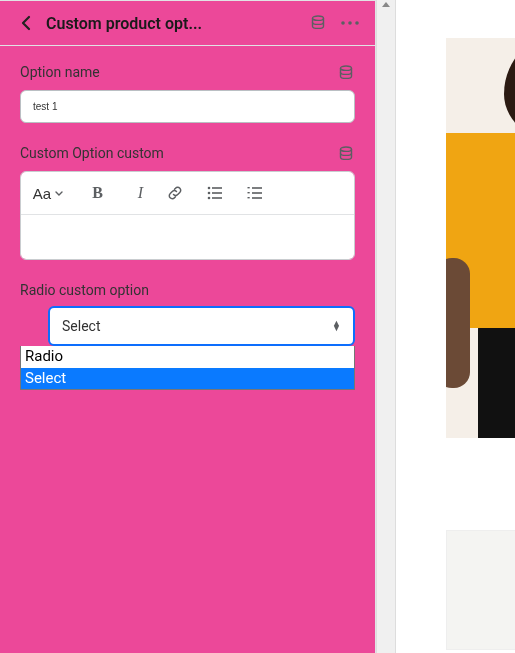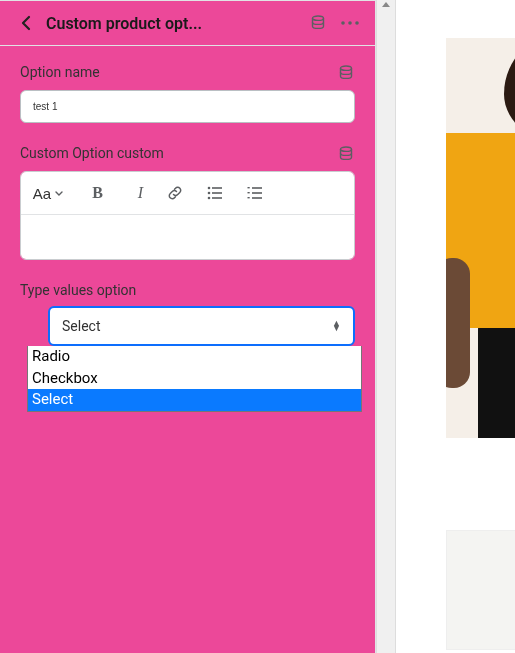--- a/index.html
+++ b/index.html
@@ -141,21 +141,21 @@
   }
   .select-caret {
     color: #5c5f62;
     display:flex;
     flex-direction:column;
     line-height:5px;
     font-size:9px;
   }
   .dropdown {
     position: absolute;
-    left: 7px;
+    left: 0;
     top: 100%;
     width: 100%;
     background: #fff;
     border: 1px solid #767676;
     border-top: none;
     z-index: 10;
   }
   .dropdown-item {
     padding: 1px 4px;
     font-size: 15px;
@@ -362,33 +362,32 @@
                   <rect x="5" y="11.2" width="10" height="1.6" fill="#5c5f62"></rect>
                 </svg>
             </div>
           </div>
           <div class="rte-area"></div>
         </div>
       </div>
 
       <div class="field" style="margin-bottom:0;">
         <div class="field-label-row">
-          <div class="field-label">Type values option</div>
+          <div class="field-label">Radio custom option</div>
         </div>
         <div class="select-wrap">
           <div class="select-display">
             <span>Select</span>
             <span class="select-caret">
               <span>▲</span>
                 <span>▼</span>
             </span>
           </div>
           <div class="dropdown">
             <div class="dropdown-item">Radio</div>
-            <div class="dropdown-item">Checkbox</div>
             <div class="dropdown-item selected">Select</div>
           </div>
         </div>
       </div>
     </div>
   </div>
 
   <div class="scroll-gutter"></div>
 
   <div class="preview">

